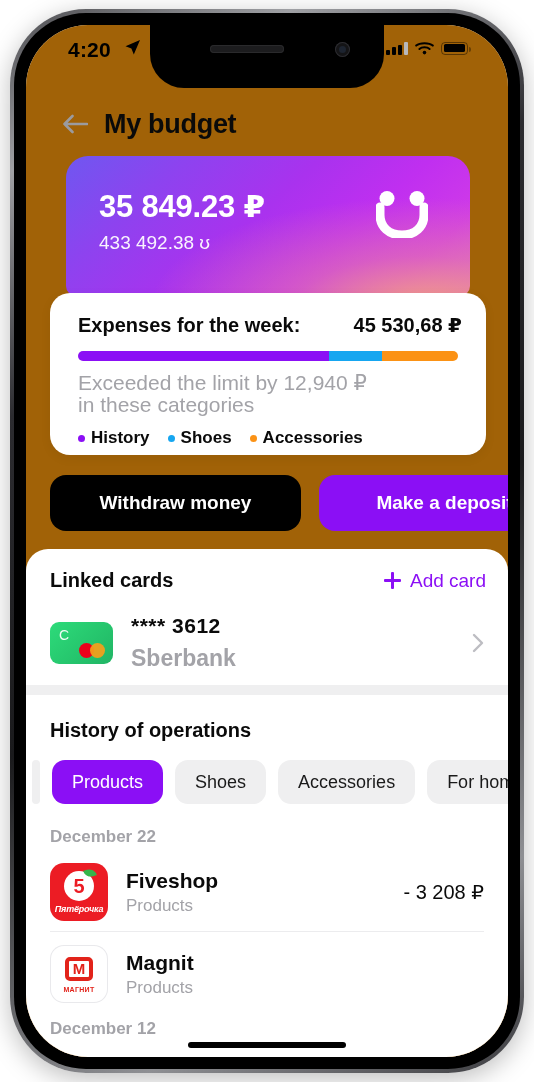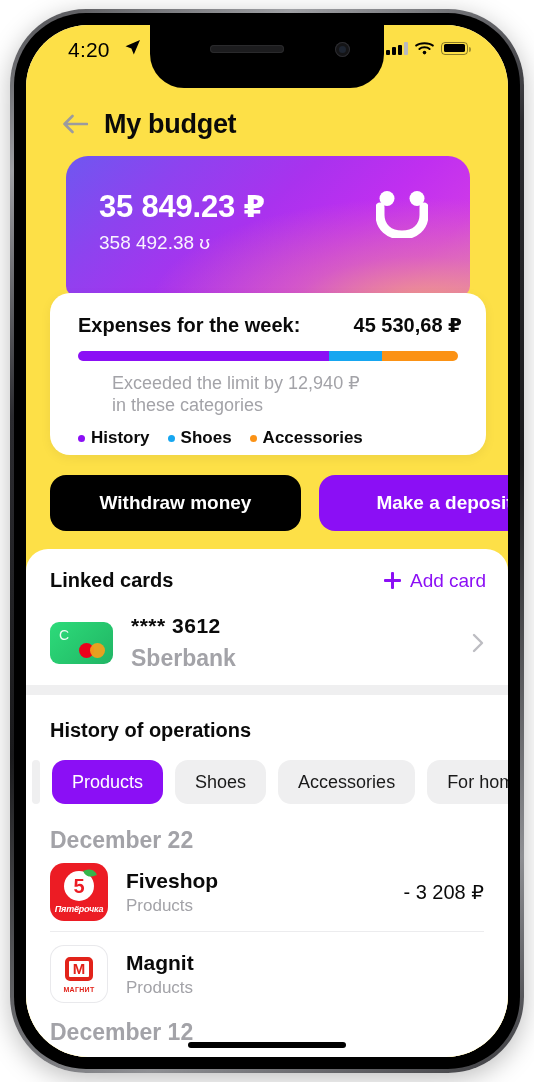--- a/index.html
+++ b/index.html
@@ -58,21 +58,21 @@
     left: 0; top: 0;
     width: 482px;
     height: 50px;
     z-index: 30;
   }
   .sb-time {
     position: absolute;
     left: 42px;
     top: 13px;
     font-size: 21px;
-    font-weight: 400;
+    font-weight: 700;
     color: #000;
     letter-spacing: .2px;
     text-align: center;
   }
   .sb-loc {
     position: absolute;
     left: 98px;
     top: 14px;
     width: 17px;
     height: 17px;
@@ -144,21 +144,21 @@
     border-radius: 50%;
     background: #1d2430;
   }
 
   
   .app {
     position: absolute;
     left: 0; top: 0;
     width: 482px;
     height: 1032px;
-    background: #fde047;
+    background: #a16207;
   }
 
   .nav {
     position: absolute;
     left: 0;
     top: 72px;
     width: 482px;
     height: 54px;
     display: flex;
     align-items: center;
@@ -244,25 +244,24 @@
     height: 10px;
     border-radius: 6px;
     overflow: hidden;
     display: flex;
   }
   .bar span { display: block; height: 100%; }
   .exp-note {
     position: absolute;
     left: 28px;
     top: 79px;
-    font-size: 18px;
+    font-size: 21px;
     line-height: 22px;
     color: #a3a3a8;
     font-weight: 400;
-    margin-left: 34px;
   }
   .legend {
     position: absolute;
     left: 28px;
     top: 135px;
     display: flex;
     align-items: center;
     gap: 18px;
   }
   .leg {
@@ -442,21 +441,21 @@
     white-space: nowrap;
     cursor: pointer;
     flex: none;
   }
   .chip.partial { width: 8px; padding: 0; overflow: hidden; }
   .chip.active { background: #8b0ff5; color: #fff; }
 
   .date-head {
     position: absolute;
     left: 24px;
-    font-size: 23px;
+    font-size: 17px;
     font-weight: 700;
     color: #a3a3a8;
   }
   .tx {
     position: absolute;
     left: 24px;
     width: 434px;
     height: 62px;
     display: flex;
     align-items: center;
@@ -586,21 +585,21 @@
 
           <div class="nav">
             <svg class="back-arrow" viewBox="0 0 26 22">
               <path d="M10.5 3 L2.5 11 L10.5 19 M2.5 11 H25" fill="none" stroke="#9b9b9f" stroke-width="2.6" stroke-linecap="round" stroke-linejoin="round"></path>
             </svg>
             <div class="nav-title">My budget</div>
           </div>
 
           <div class="balance-card">
             <div class="balance-main">35 849.23 ₽</div>
-            <div class="balance-bonus">358 492.38 ʊ</div>
+            <div class="balance-bonus">433 492.38 ʊ</div>
             <svg class="brand-logo" viewBox="0 0 52 48">
               <circle cx="11" cy="8.5" r="7.5" fill="#fff"></circle>
               <circle cx="41" cy="8.5" r="7.5" fill="#fff"></circle>
               <path d="M4 17 V25 C4 37 13 45 26 45 C39 45 48 37 48 25 V17" fill="none" stroke="#fff" stroke-width="9" stroke-linecap="round"></path>
             </svg>
           </div>
 
           <div class="expenses">
             <div class="exp-row">
               <div class="exp-title">Expenses for the week:</div>

